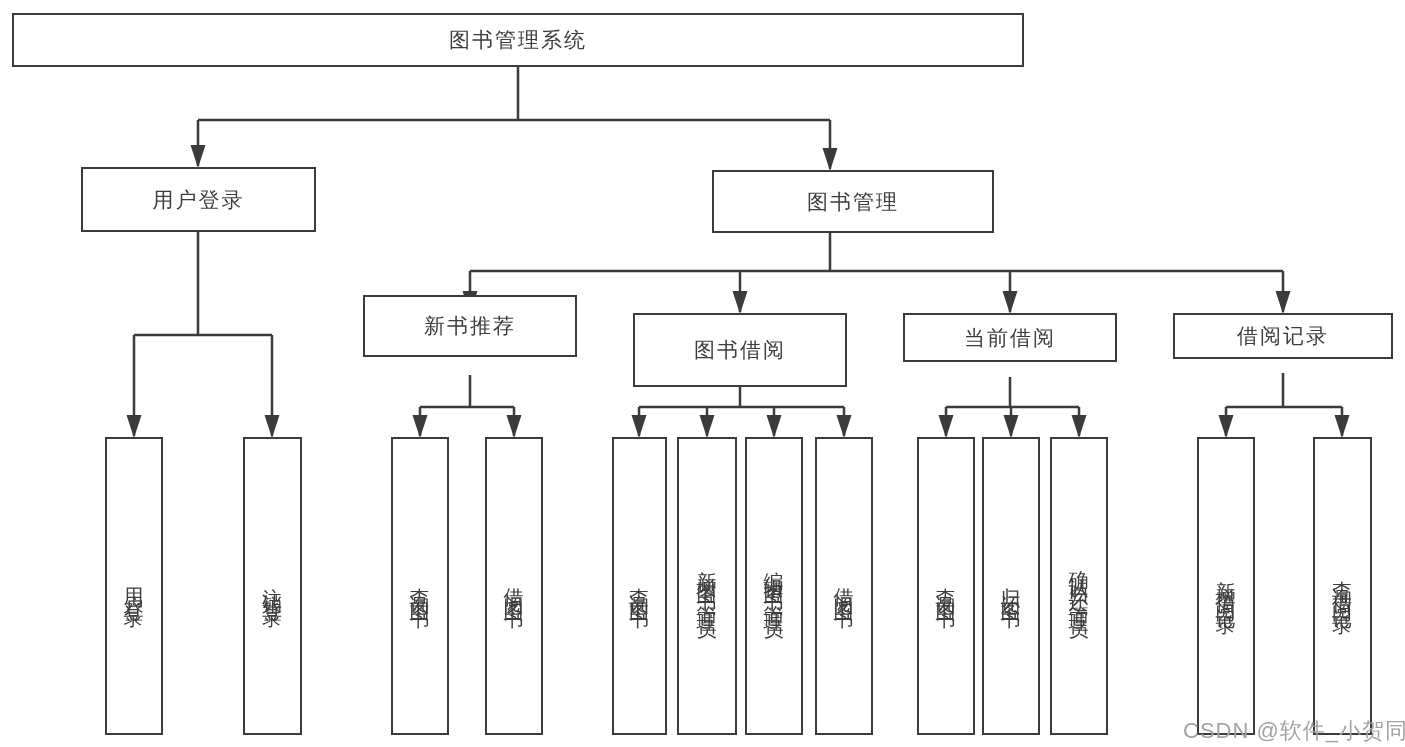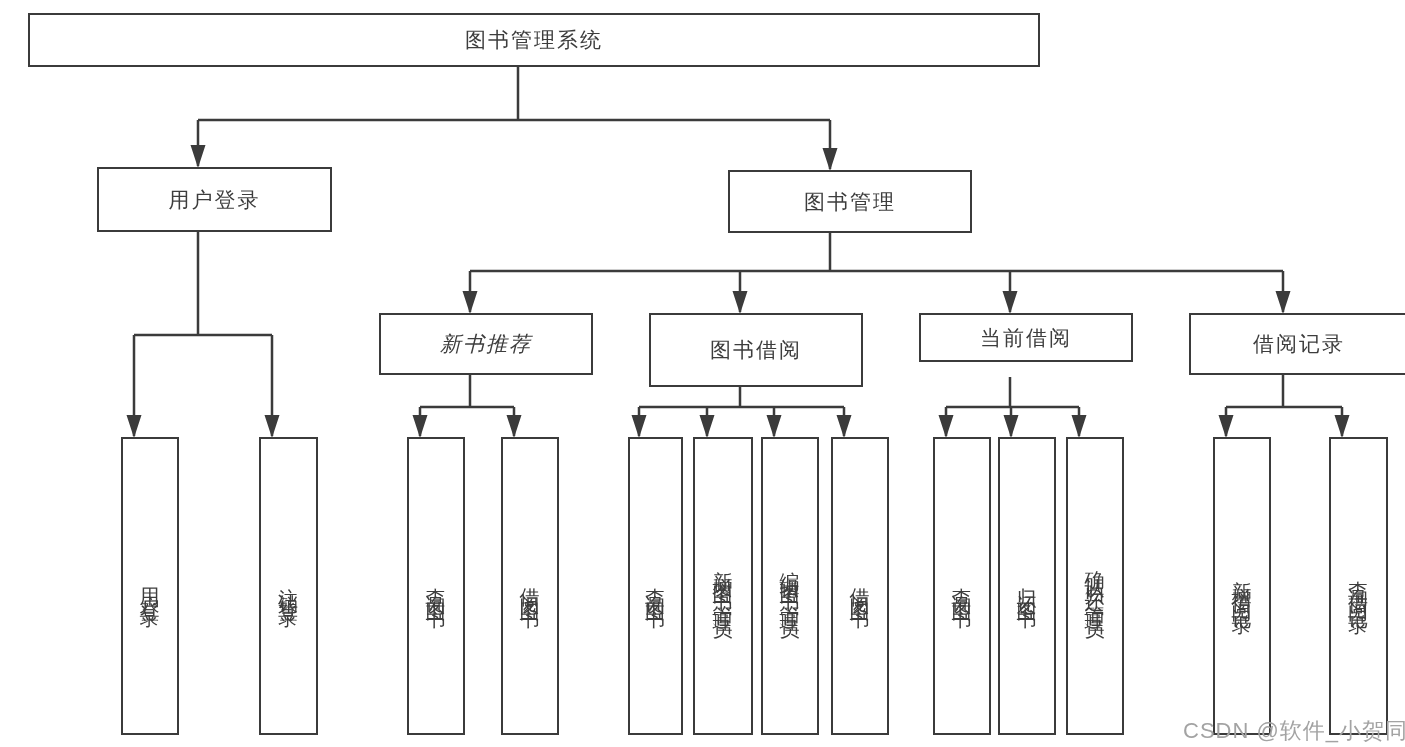--- a/index.html
+++ b/index.html
@@ -20,21 +20,20 @@
   .box {
     position: absolute;
     box-sizing: border-box;
     border: 2.5px solid #3b3b3b;
     background: #ffffff;
     display: flex;
     align-items: center;
     justify-content: center;
     color: #3d3d3d;
     z-index: 2;
-    margin-left: 16px;
   }
   .box.h {
     font-size: 21px;
     letter-spacing: 2px;
     white-space: nowrap;
   }
   .box.v {
     writing-mode: vertical-rl;
     font-size: 20px;
     letter-spacing: 7px;
@@ -87,34 +86,34 @@
          M1334.5 415 L1349.5 415 L1342 438 Z" fill="#3b3b3b" stroke="none"></path>
   </svg>
 
   <div class="box h" style="left:12px; top:13px; width:1012px; height:54px;">
     <span>图书管理系统</span>
   </div>
 
   <div class="box h" style="left:81px; top:167px; width:235px; height:65px;">
     <span>用户登录</span>
   </div>
-  <div class="box h" style="left:712px; top:170px; width:244px; height:63px;">
+  <div class="box h" style="left:712px; top:170px; width:282px; height:63px;">
     <span>图书管理</span>
   </div>
 
-  <div class="box h" style="left:363px; top:313px; width:214px; height:62px;font-style:italic;">
+  <div class="box h" style="left:363px; top:295px; width:214px; height:62px;">
     <span>新书推荐</span>
   </div>
   <div class="box h" style="left:633px; top:313px; width:214px; height:74px;">
     <span>图书借阅</span>
   </div>
   <div class="box h" style="left:903px; top:313px; width:214px; height:49px;">
     <span>当前借阅</span>
   </div>
-  <div class="box h" style="left:1173px; top:313px; width:220px; height:62px;">
+  <div class="box h" style="left:1173px; top:313px; width:220px; height:46px;">
     <span>借阅记录</span>
   </div>
 
   <div class="box v" style="left:105px; top:437px; width:58px; height:298px;">
     <span>用户登录</span>
   </div>
   <div class="box v" style="left:243px; top:437px; width:59px; height:298px;">
     <span>注销登录</span>
   </div>
 

